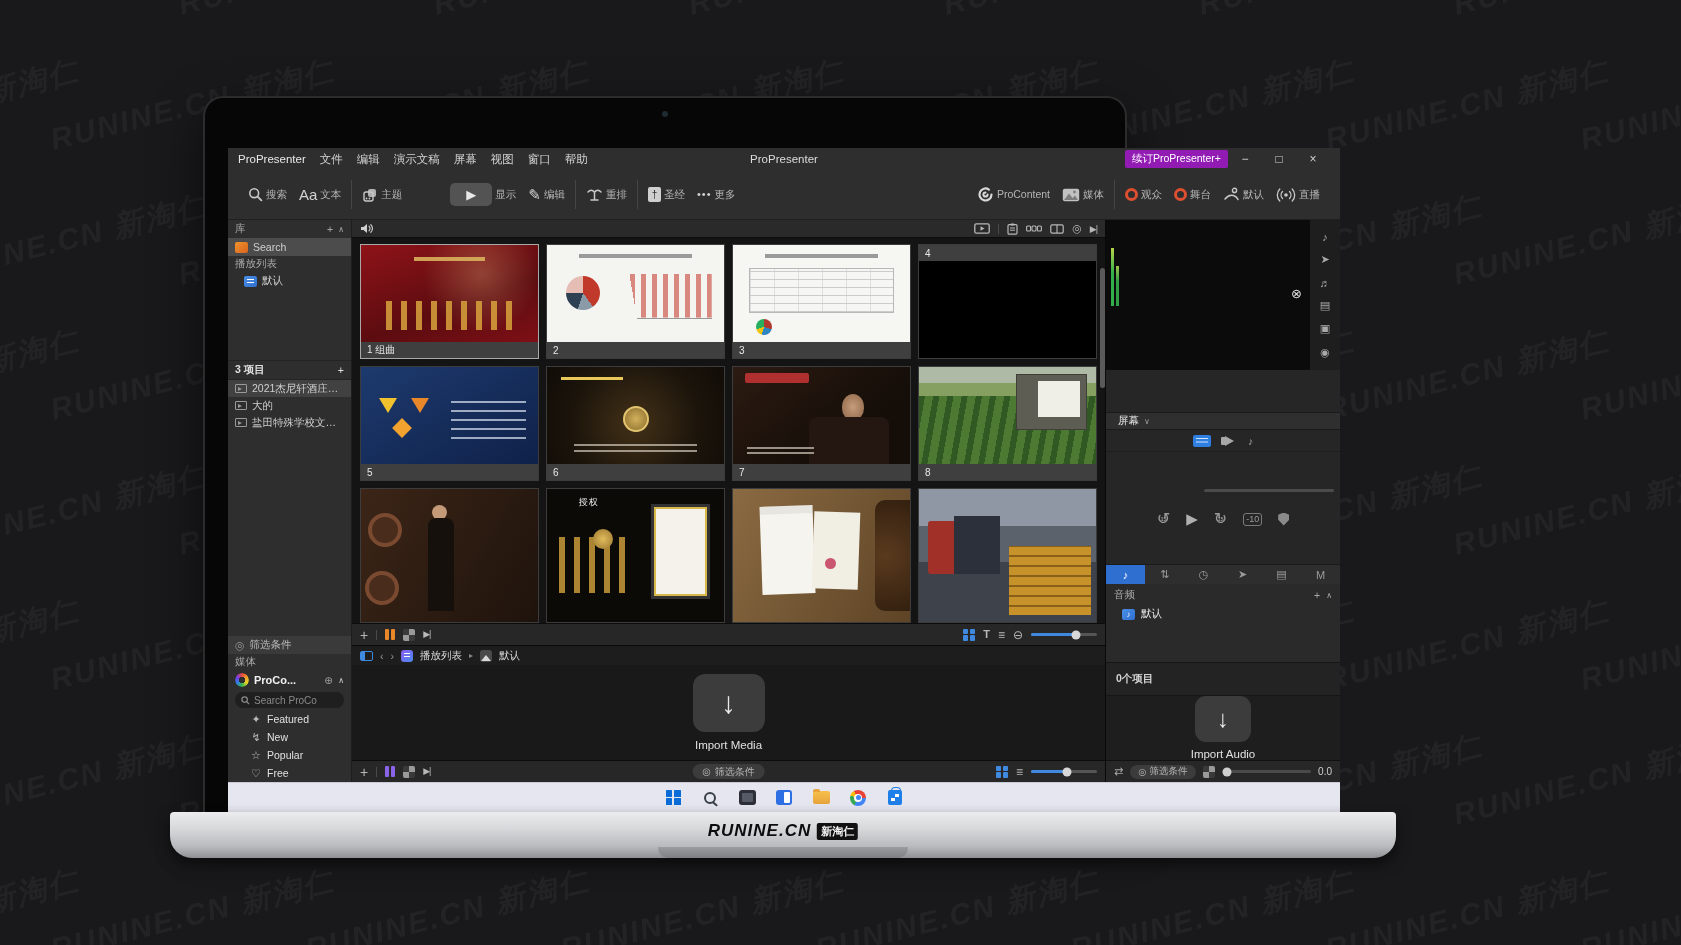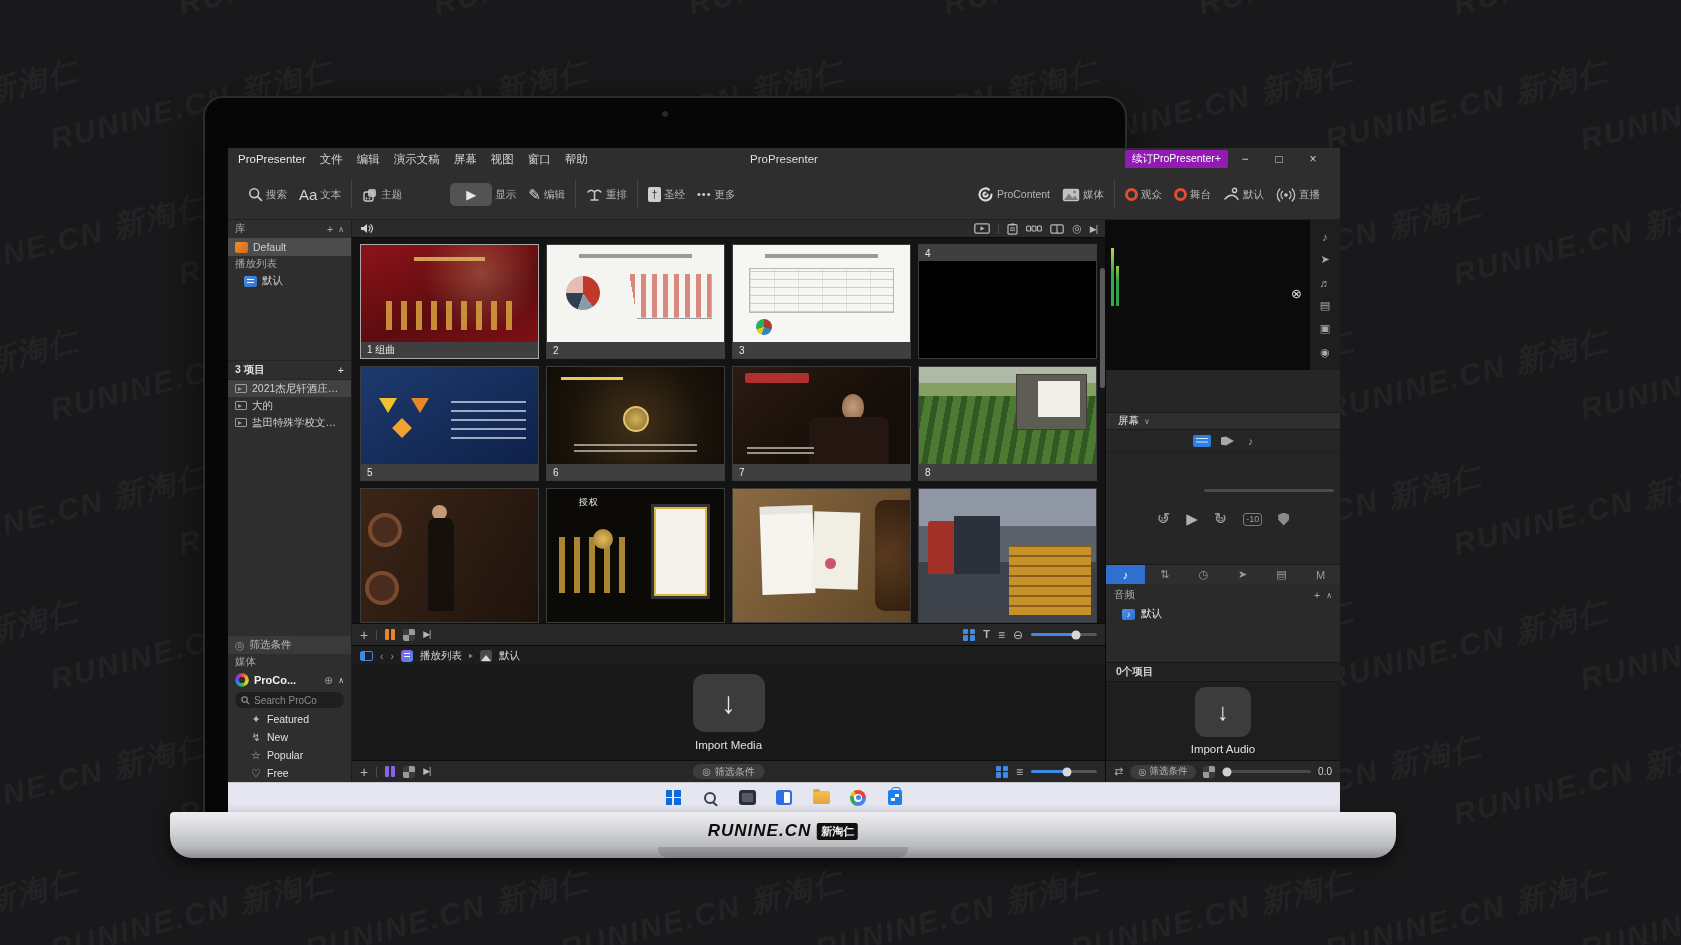--- a/index.html
+++ b/index.html
@@ -186,21 +186,21 @@
   .shield{width:11px;height:13px;background:#8a8a8a;clip-path:polygon(50% 0,100% 18%,100% 55%,50% 100%,0 55%,0 18%);}
   .rp-spacer{flex:none;height:30px;background:#262626;}
   .tabbar{height:20px;flex:none;display:flex;background:#2e2e2e;border-top:1px solid #1a1a1a;}
   .tab{flex:1;display:flex;align-items:center;justify-content:center;color:#9a9a9a;font-size:11px;}
   .tab.on{background:#2f6fd0;color:#fff;}
   .audio-sec{height:78px;flex:none;background:#2a2a2a;padding-top:2px;}
   .au-head{display:flex;align-items:center;gap:6px;padding:2px 8px;color:#a8a8a8;}
   .au-head .sp{flex:1;}
   .au-item{display:flex;align-items:center;gap:6px;padding:3px 8px 3px 16px;color:#e8e8e8;}
   .ic-au{width:13px;height:11px;border-radius:2px;background:linear-gradient(135deg,#4a90e8,#2f6fd0);color:#fff;font-size:8px;display:flex;align-items:center;justify-content:center;}
-  .zero-row{height:20px;flex:none;background:#232323;border-top:1px solid #161616;border-bottom:1px solid #161616;display:flex;align-items:center;padding:9px 10px;color:#d5d5d5;font-weight:bold;}
+  .zero-row{height:20px;flex:none;background:#232323;border-top:1px solid #161616;border-bottom:1px solid #161616;display:flex;align-items:center;padding:16px 10px;color:#d5d5d5;font-weight:bold;}
   .rimport{flex:1;background:#1e1e1e;display:flex;flex-direction:column;align-items:center;justify-content:center;gap:6px;min-height:0;}
   .rimp-btn{width:56px;height:50px;border-radius:11px;background:#3c3c3c;display:flex;align-items:center;justify-content:center;color:#e8e8e8;font-size:24px;}
   .r-bar{height:22px;flex:none;background:#272727;border-top:1px solid #111;display:flex;align-items:center;gap:7px;padding:0 8px;}
   .rpill{height:14px;background:#3c3c3c;border-radius:7px;display:flex;align-items:center;gap:3px;padding:0 8px;color:#b8b8b8;font-size:9.5px;}
   .rslider{flex:1;height:3px;border-radius:2px;background:#4a4a4a;position:relative;}
   .rslider .knob{position:absolute;left:6%;top:50%;width:9px;height:9px;border-radius:50%;background:#cfcfcf;transform:translate(-50%,-50%);}
   
   .taskbar{position:absolute;left:0;bottom:0;width:1112px;height:30px;background:#e5e6f0;display:flex;align-items:center;justify-content:center;gap:17px;border-top:1px solid #c9cad6;}
   .tk{width:20px;height:20px;display:flex;align-items:center;justify-content:center;}
   .tk-win{width:15px;height:15px;display:grid;grid-template-columns:1fr 1fr;gap:1.5px;}
@@ -433,21 +433,21 @@
 
           <div class="sidebar">
             <div class="sb-row sb-head">
               <span>库</span>
               <span class="sp"></span>
               <span>+</span>
               <span style="font-size:8px;">∧</span>
             </div>
             <div class="sb-row sb-sel">
               <span class="ic-lib"></span>
-              <span class="ellip">Default</span>
+              <span class="ellip">Search</span>
             </div>
             <div class="sb-row sb-head" style="height:16px;">
               <span>播放列表</span>
             </div>
             <div class="sb-row" style="padding-left:16px;">
               <span class="ic-pl"></span>
               <span class="ellip">默认</span>
             </div>
             <div style="height:70px;flex:none;"></div>
             <div class="sb-row sb-sect">

